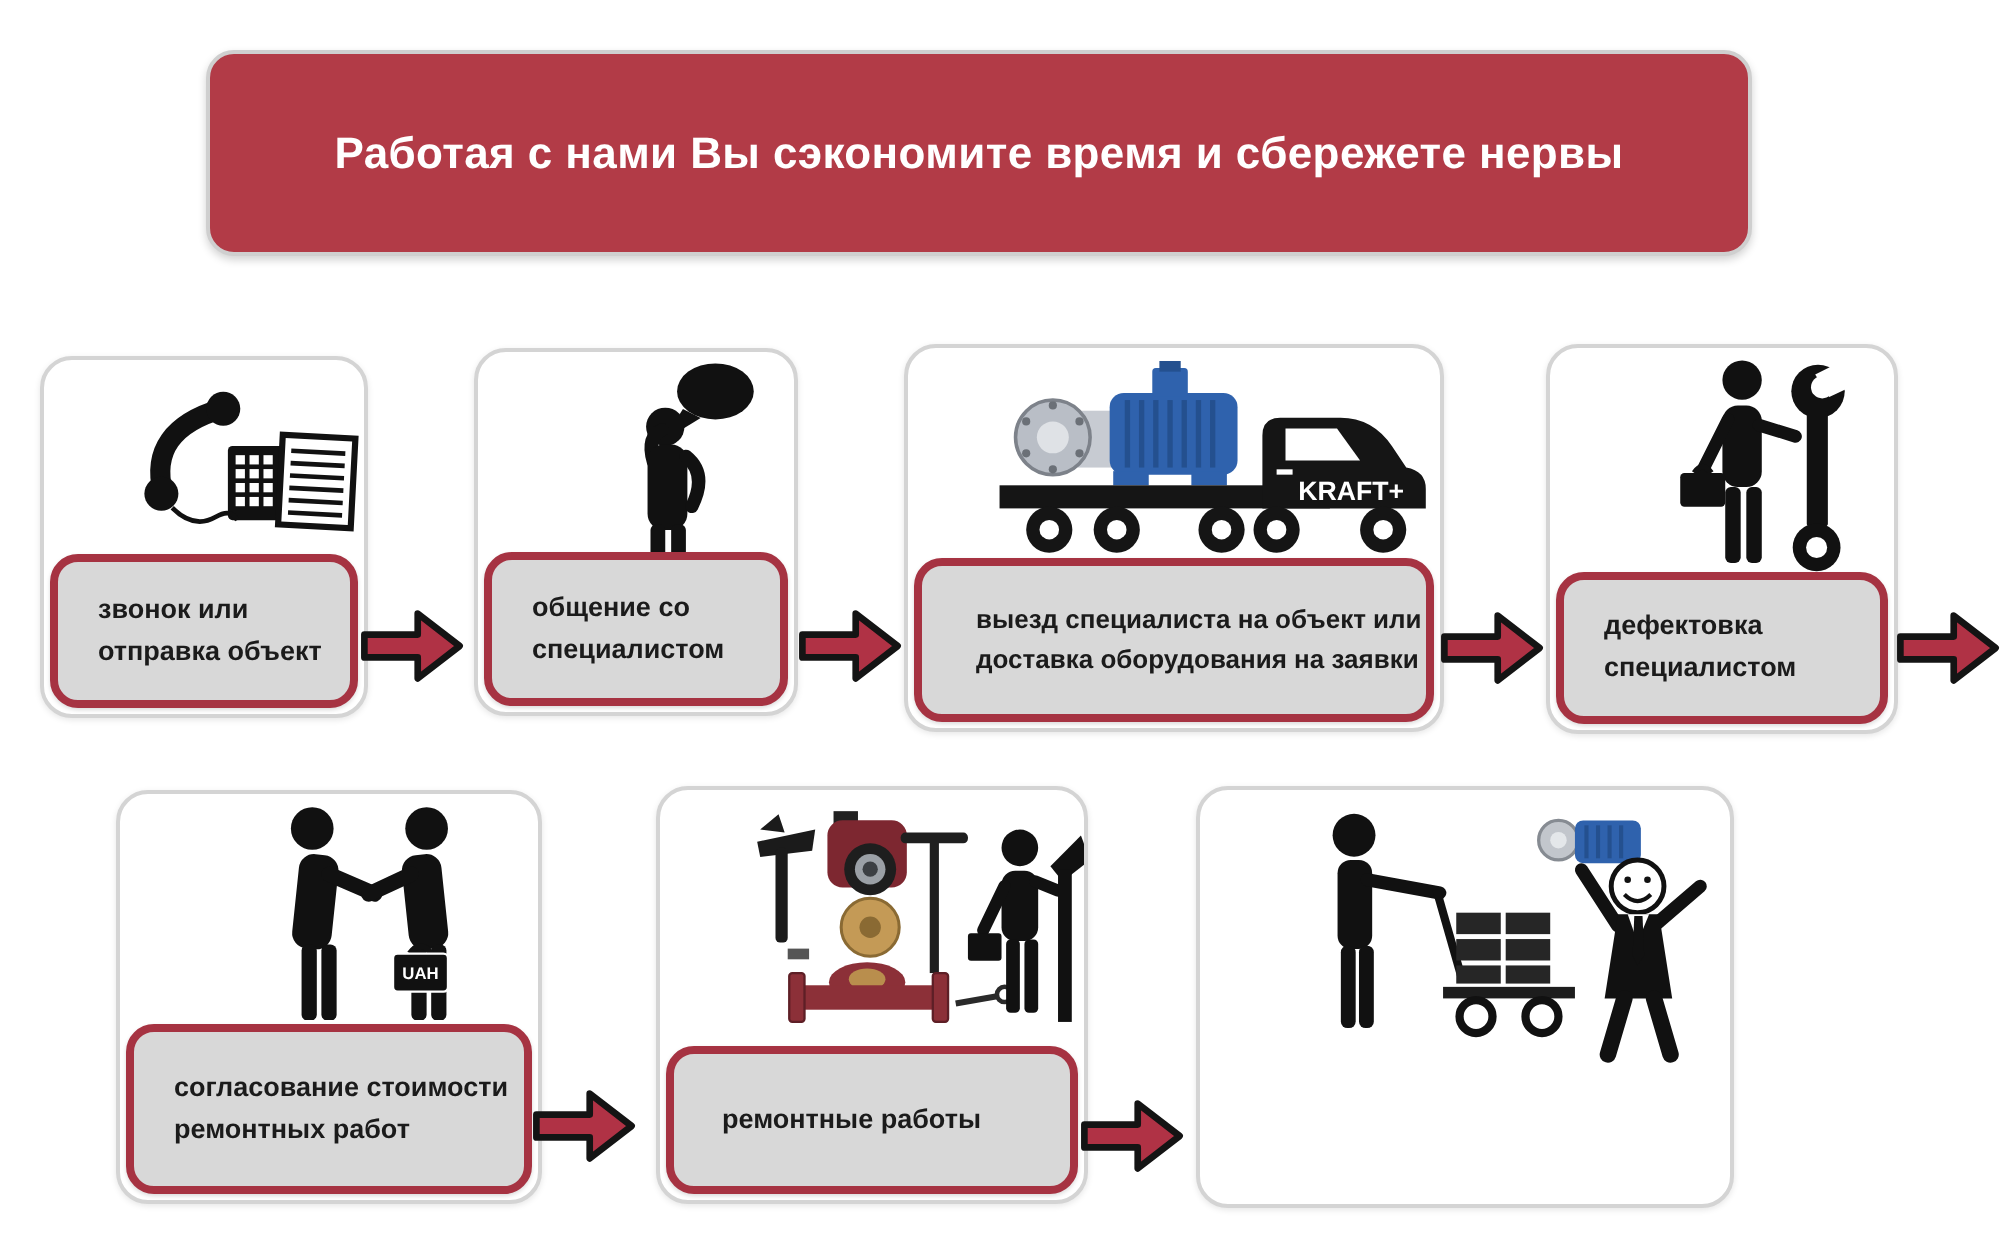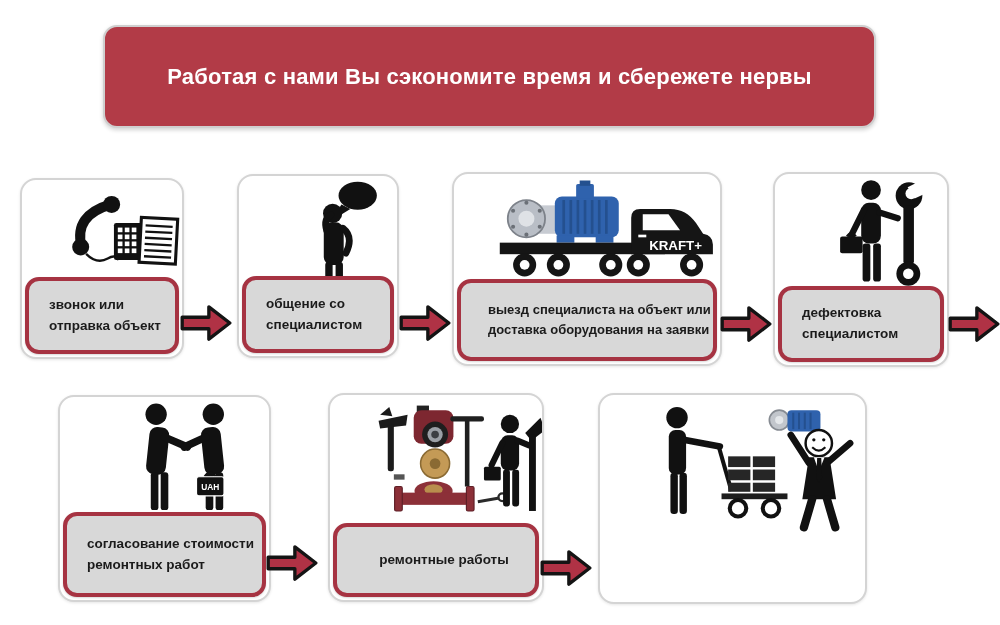--- a/index.html
+++ b/index.html
@@ -20,21 +20,21 @@
     display:flex;align-items:flex-start;justify-content:center;overflow:hidden;padding-left:44px;}
 
   
   .pill{position:absolute;left:3px;right:3px;bottom:3px;
     background:#d8d8d8;border:4px solid #a63342;border-radius:14px;
     display:flex;flex-direction:column;justify-content:center;
     padding:6px 8px 6px 20px;box-shadow:0 1px 2px rgba(0,0,0,0.15);}
   .pill .ln{font-size:13.5px;font-weight:bold;color:#1b1b1b;line-height:1.55;white-space:nowrap;}
   .pill.tight{padding-left:27px;}
   .pill.tight .ln{font-size:13px;}
-  .pill.centered{align-items:center;padding-left:24px;}
+  .pill.centered{align-items:flex-start;padding-left:24px;}
 
   
   .arrow{position:absolute;width:52px;height:40px;}
 
   svg{display:block;}
 </style>
 </head>
 <body>
 
 <div class="stage">

